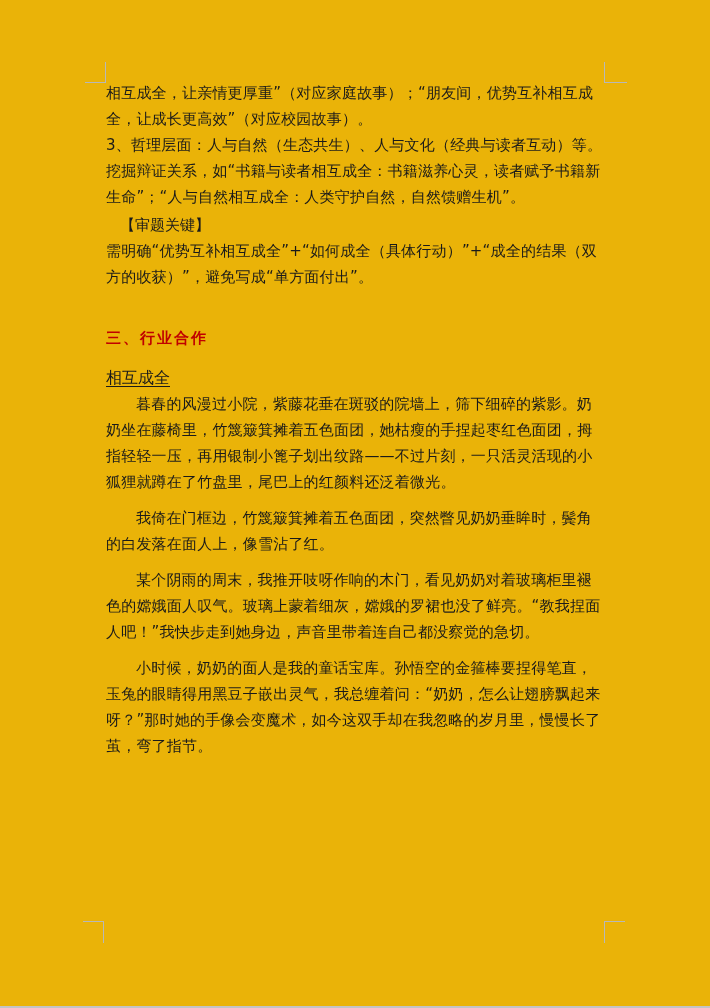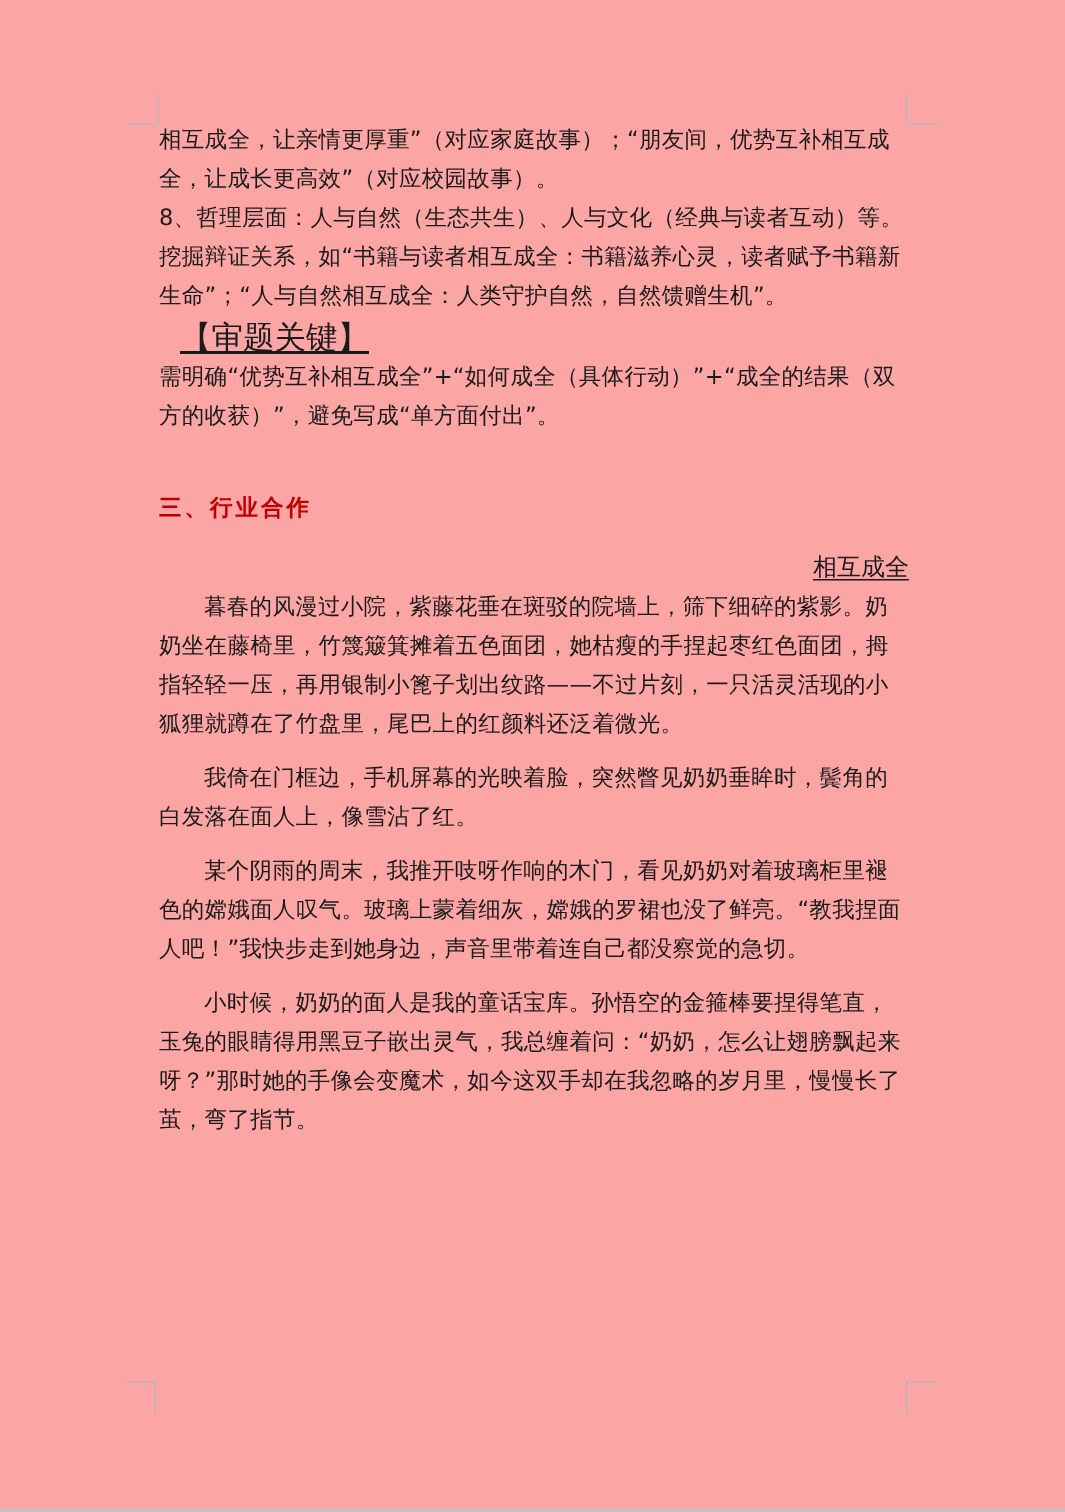--- a/index.html
+++ b/index.html
@@ -1,57 +1,57 @@
 <!DOCTYPE html>
 <html><head>
 <meta charset="utf-8">
 <style>
   html, body { margin: 0; padding: 0; }
   body {
     width: 710px; height: 1008px; background: #ffffff; position: relative; overflow: hidden;
     font-family: "DejaVu Sans", "Liberation Sans", sans-serif; color: #1a1a1a;
   }
-  .page { position: absolute; left: 0; top: 0; width: 710px; height: 1006px; background: #fca5a5; }
+  .page { position: absolute; left: 0; top: 0; width: 710px; height: 1006px; background: #eab308; }
   .bottom-bar { position: absolute; left: 0; top: 1006px; width: 710px; height: 2px; background: #c4c4c4; }
   .mark { position: absolute; border-color: #b8b8b8; border-style: solid; border-width: 0; }
   .mark.tl { left: 85px; top: 62px; width: 20px; height: 20px; border-right-width: 1px; border-bottom-width: 1px; }
   .mark.tr { left: 604px; top: 62px; width: 22px; height: 20px; border-left-width: 1px; border-bottom-width: 1px; }
   .mark.bl { left: 83px; top: 921px; width: 20px; height: 21px; border-right-width: 1px; border-top-width: 1px; }
   .mark.br { left: 551px; top: 921px; width: 20px; height: 21px; border-left-width: 1px; border-top-width: 1px; }
   .content { position: absolute; left: 106px; top: 80px; width: 500px; }
   p.line-block { margin: 0; font-size: 15px; line-height: 26px; letter-spacing: 0.2px; }
   .indent { text-indent: 30px; }
-  .key-title { margin: 2px 0 0 0; font-size: 21px; line-height: 26px; padding-left: 14px; text-decoration: underline; }
+  .key-title { margin: 2px 0 0 0; font-size: 15px; line-height: 26px; padding-left: 14px; }
   .section-heading { margin: 35px 0 0 0; font-size: 15px; line-height: 26px; font-weight: bold; letter-spacing: 2px; }
-  .essay-title { margin: 14px 0 0 0; text-align: right; font-size: 16px; line-height: 26px; }
+  .essay-title { margin: 14px 0 0 0; text-align: left; font-size: 16px; line-height: 26px; }
   .essay-title span { text-decoration: underline; text-underline-offset: 3px; }
   .essay p.line-block { margin-top: 0; }
   .essay p.first { margin-top: 0; }
   .essay p.para { margin-top: 10px; }
 </style>
 </head>
 <body>
 
 <div class="page">
   <div class="mark tl"></div>
   <div class="mark tr"></div>
   <div class="mark bl" style="left:83px;"></div>
   <div class="mark br" style="left:604px;"></div>
 
   <div class="content">
     <p class="line-block">相互成全，让亲情更厚重”（对应家庭故事）；“朋友间，优势互补相互成全，让成长更高效”（对应校园故事）。</p>
-    <p class="line-block">8、哲理层面：人与自然（生态共生）、人与文化（经典与读者互动）等。挖掘辩证关系，如“书籍与读者相互成全：书籍滋养心灵，读者赋予书籍新生命”；“人与自然相互成全：人类守护自然，自然馈赠生机”。</p>
+    <p class="line-block">3、哲理层面：人与自然（生态共生）、人与文化（经典与读者互动）等。挖掘辩证关系，如“书籍与读者相互成全：书籍滋养心灵，读者赋予书籍新生命”；“人与自然相互成全：人类守护自然，自然馈赠生机”。</p>
     <p class="key-title">【审题关键】</p>
     <p class="line-block">需明确“优势互补相互成全”+“如何成全（具体行动）”+“成全的结果（双方的收获）”，避免写成“单方面付出”。</p>
 
     <p class="section-heading" style="color:#c00000;">三、行业合作</p>
 
     <p class="essay-title"><span>相互成全</span></p>
 
     <div class="essay">
       <p class="line-block indent first">暮春的风漫过小院，紫藤花垂在斑驳的院墙上，筛下细碎的紫影。奶奶坐在藤椅里，竹篾簸箕摊着五色面团，她枯瘦的手捏起枣红色面团，拇指轻轻一压，再用银制小篦子划出纹路——不过片刻，一只活灵活现的小狐狸就蹲在了竹盘里，尾巴上的红颜料还泛着微光。</p>
-      <p class="line-block indent para">我倚在门框边，手机屏幕的光映着脸，突然瞥见奶奶垂眸时，鬓角的白发落在面人上，像雪沾了红。</p>
+      <p class="line-block indent para">我倚在门框边，竹篾簸箕摊着五色面团，突然瞥见奶奶垂眸时，鬓角的白发落在面人上，像雪沾了红。</p>
       <p class="line-block indent para">某个阴雨的周末，我推开吱呀作响的木门，看见奶奶对着玻璃柜里褪色的嫦娥面人叹气。玻璃上蒙着细灰，嫦娥的罗裙也没了鲜亮。“教我捏面人吧！”我快步走到她身边，声音里带着连自己都没察觉的急切。</p>
       <p class="line-block indent para">小时候，奶奶的面人是我的童话宝库。孙悟空的金箍棒要捏得笔直，玉兔的眼睛得用黑豆子嵌出灵气，我总缠着问：“奶奶，怎么让翅膀飘起来呀？”那时她的手像会变魔术，如今这双手却在我忽略的岁月里，慢慢长了茧，弯了指节。</p>
     </div>
   </div>
 </div>
 <div class="bottom-bar"></div>
 
 </body></html>

